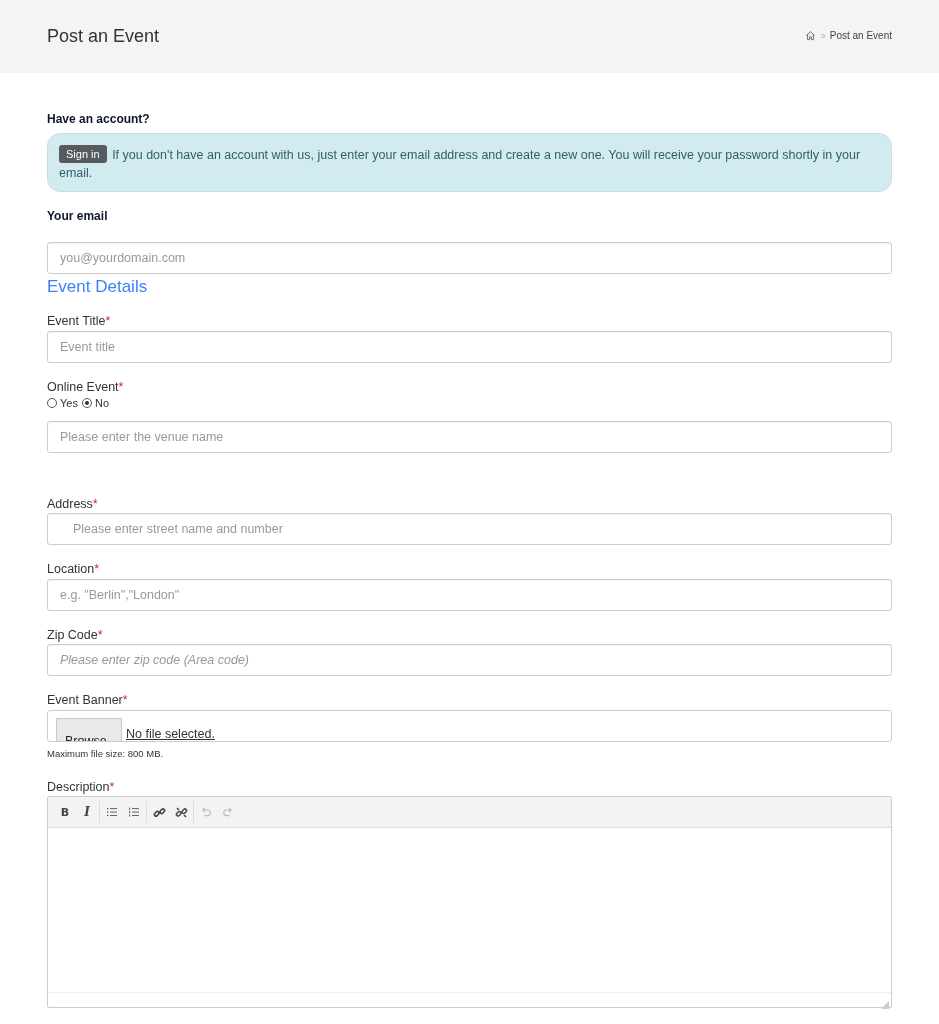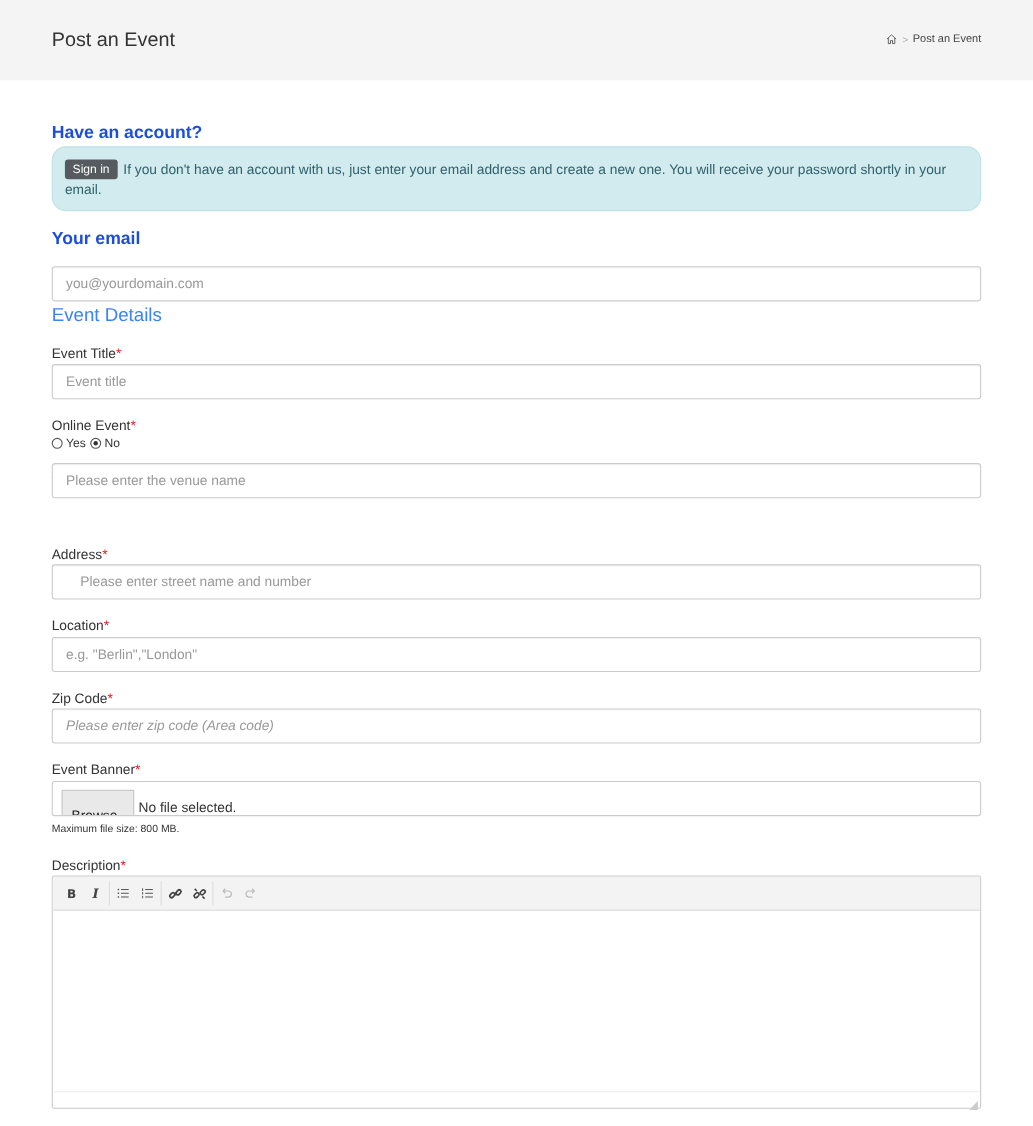--- a/index.html
+++ b/index.html
@@ -7,41 +7,41 @@
   body { font-family: "Liberation Sans", sans-serif; color: #333333; font-size: 13px; }
 
   .page-header { position: absolute; left: 0; top: 0; width: 939px; height: 73px; background: #f4f4f4; }
   .page-title { position: absolute; left: 47px; top: 26px; font-size: 18px; color: #333; font-weight: normal; }
   .breadcrumb { position: absolute; right: 47px; top: 30px; font-size: 10px; color: #444; display: flex; align-items: center; gap: 4px; }
   .breadcrumb .home-icon { width: 11px; height: 11px; display: inline-block; }
   .breadcrumb .sep { color: #aaa; font-size: 9px; }
 
   .content { position: absolute; left: 47px; top: 0; width: 845px; }
 
-  .section-label-bold { position: absolute; left: 0; font-size: 16px; font-weight: bold; color: #1d4ed8; }
+  .section-label-bold { position: absolute; left: 0; font-size: 12px; font-weight: bold; color: #0f172a; }
 
   .info-box { position: absolute; left: 0; top: 133px; width: 845px; height: 59px; background: #d1ebef; border: 1px solid #bfe2e8; border-radius: 13px; padding: 11px 11px; color: #31606a; font-size: 12.5px; line-height: 18px; }
   .signin-btn { display: inline-block; background: #555b5e; color: #ffffff; font-size: 11px; padding: 2px 7px; border-radius: 3px; margin-right: 2px; line-height: 14px; vertical-align: 1px; cursor: pointer; }
 
   .input { position: absolute; left: 0; width: 845px; height: 32px; border: 1px solid #cccccc; border-radius: 3px; background: #fff; padding: 0 12px; font-family: "Liberation Sans", sans-serif; font-size: 12.5px; color: #333; box-shadow: inset 0 1px 1px rgba(0,0,0,0.05); }
   .input::placeholder { color: #999999; }
 
   .section-heading { position: absolute; left: 0; top: 277px; font-size: 17px; color: #3b82f6; font-weight: normal; }
 
   .field-label { position: absolute; left: 0; font-size: 12.5px; color: #333; }
   .req { color: #e02020; }
 
   .radio-row { position: absolute; left: 0; top: 397px; display: flex; align-items: center; font-size: 11px; color: #333; }
   .radio { width: 10px; height: 10px; border: 1px solid #555; border-radius: 50%; display: inline-block; margin-right: 3px; position: relative; cursor: pointer; }
   .radio.checked::after { content: ""; position: absolute; left: 2px; top: 2px; width: 4px; height: 4px; border-radius: 50%; background: #333; }
   .radio-label { margin-right: 4px; }
 
   .file-box { position: absolute; left: 0; top: 710px; width: 845px; height: 32px; border: 1px solid #cccccc; border-radius: 3px; background: #fff; overflow: hidden; }
   .browse-btn { position: absolute; left: 8px; top: 7px; width: 66px; height: 30px; background: #e9e9e9; border: 1px solid #c8c8c8; font-size: 12.5px; color: #222; padding: 15px 0 0 8px; line-height: 14px; cursor: pointer; }
-  .file-status { position: absolute; left: 78px; top: 16px; font-size: 12.5px; color: #333; }
+  .file-status { position: absolute; left: 78px; top: 16px; font-size: 12.5px; color: #333; text-decoration: underline; }
   .help-text { position: absolute; left: 0; top: 748px; font-size: 9.5px; color: #333; }
 
   .editor { position: absolute; left: 0; top: 796px; width: 845px; height: 212px; border: 1px solid #cccccc; border-radius: 2px; background: #fff; }
   .editor-toolbar { height: 31px; background: #f3f3f3; border-bottom: 1px solid #dddddd; display: flex; align-items: center; padding-left: 6px; }
   .tb-btn { width: 22px; height: 22px; display: flex; align-items: center; justify-content: center; color: #444; font-size: 12px; cursor: pointer; }
   .tb-btn.bold { font-weight: bold; font-family: "DejaVu Sans", sans-serif; font-size: 11px; }
   .tb-btn.italic { font-style: italic; font-weight: bold; font-family: "DejaVu Serif", serif; font-size: 12px; }
   .tb-btn.disabled { color: #bbb; }
   .tb-sep { width: 1px; height: 22px; background: #dddddd; margin: 0 1px; }
   .editor-body { height: 164px; }

